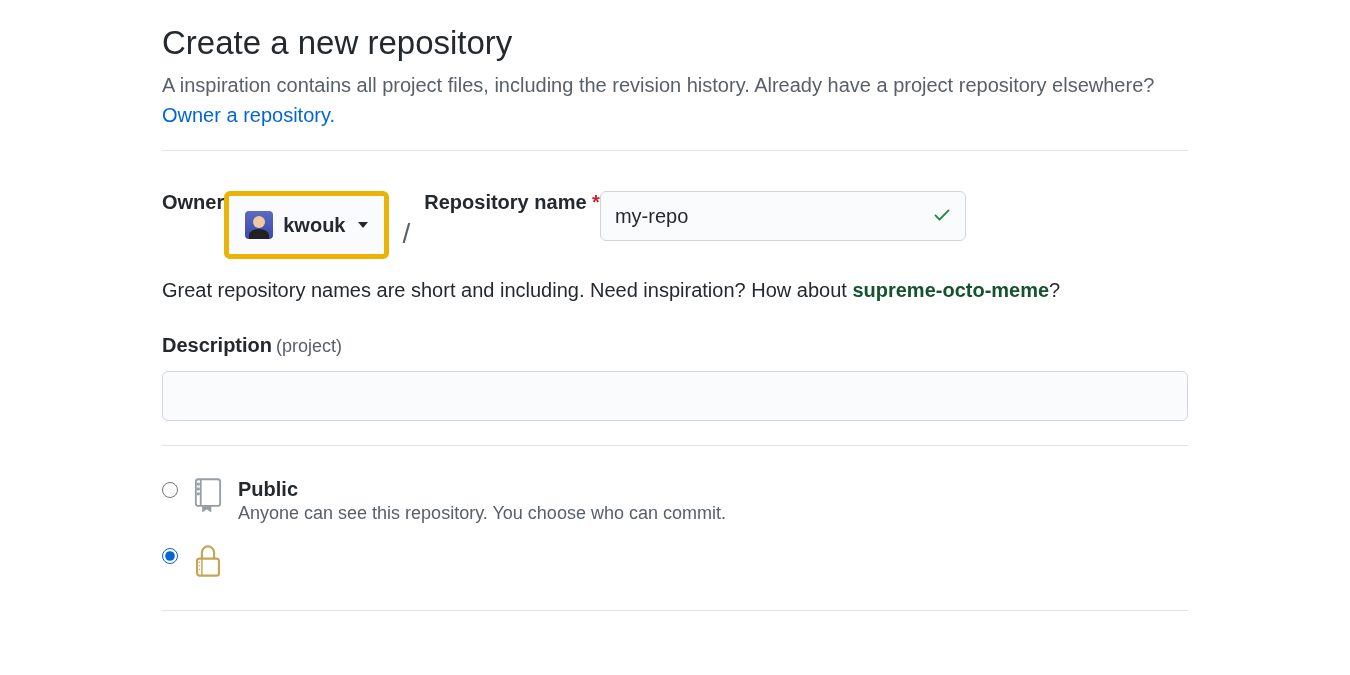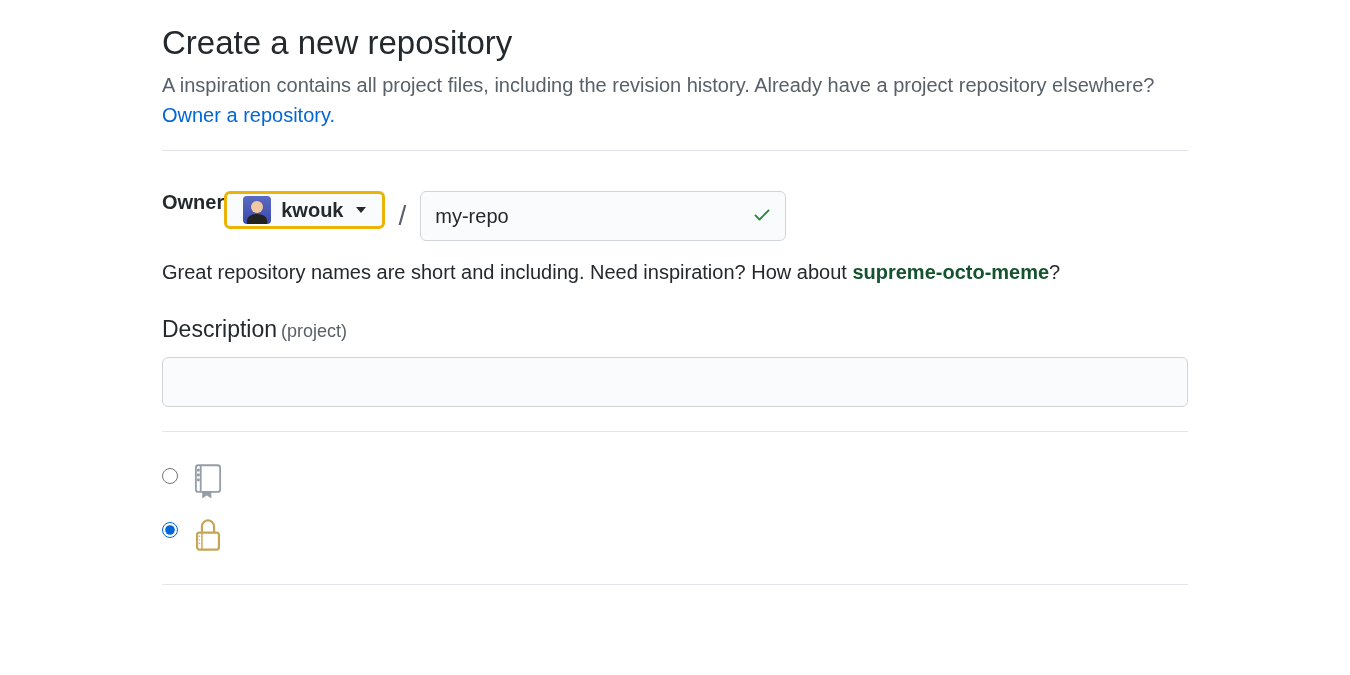--- a/index.html
+++ b/index.html
@@ -49,29 +49,29 @@
       font-size: 20px;
       font-weight: 600;
       color: #24292e;
       margin-bottom: 12px;
     }
     .req { color: #cb2431; }
     .owner-btn {
       display: inline-flex;
       align-items: center;
       background: #fafbfc;
-      border: 3px solid #eab308;
+      border: 5px solid #eab308;
       border-radius: 6px;
       padding: 8px 16px;
       font-size: 20px;
       font-weight: 600;
       color: #24292e;
       cursor: pointer;
       gap: 10px;
-      height: 38px;
+      height: 68px;
     }
     .avatar {
       width: 28px;
       height: 28px;
       border-radius: 4px;
       background: linear-gradient(180deg, #5b6bc0 0%, #3949ab 100%);
       display: inline-flex;
       align-items: center;
       justify-content: center;
       position: relative;
@@ -128,22 +128,22 @@
       font-size: 20px;
       color: #24292e;
       margin-top: 20px;
     }
     .suggest {
       color: #14532d;
       font-weight: 600;
     }
     .desc-section { margin-top: 32px; }
     .desc-label {
-      font-size: 23px;
-      font-weight: 400;
+      font-size: 20px;
+      font-weight: 700;
       color: #24292e;
     }
     .optional {
       font-size: 18px;
       font-weight: 400;
       color: #586069;
     }
     .desc-input {
       width: 100%;
       height: 50px;
@@ -208,20 +208,24 @@
       <div class="field-group">
         <label class="label">Owner</label>
         <button class="owner-btn">
           <span class="avatar"></span>
           <span>kwouk</span>
           <span class="caret"></span>
         </button>
       </div>
       <span class="slash" style="align-self:flex-end;">/</span>
       <div class="field-group">
+        <label class="label">
+          <span>Repository name</span>
+          <span class="req">*</span>
+        </label>
         <div class="repo-input-wrap">
           <input class="repo-input" type="text" value="my-repo" style="">
           <span class="check-icon">
             <svg width="20" height="20" viewBox="0 0 16 16" fill="currentColor">
                 <path d="M13.78 4.22a.75.75 0 010 1.06l-7.25 7.25a.75.75 0 01-1.06 0L2.22 9.28a.75.75 0 011.06-1.06L6 10.94l6.72-6.72a.75.75 0 011.06 0z"></path>
               </svg>
           </span>
         </div>
       </div>
     </div>
@@ -244,20 +248,24 @@
         <span class="vis-icon">
           <svg width="30" height="34" viewBox="0 0 24 28" fill="none" stroke="#959da5" stroke-width="1.5">
             <rect x="2" y="1" width="20" height="22" rx="2" fill="#fff"></rect>
             <line x1="6" y1="1" x2="6" y2="23"></line>
             <circle cx="4" cy="5" r="0.6" fill="#959da5"></circle>
             <circle cx="4" cy="9" r="0.6" fill="#959da5"></circle>
             <circle cx="4" cy="13" r="0.6" fill="#959da5"></circle>
             <path d="M8 23 v4 l3-2 l3 2 v-4" fill="#959da5" stroke="#959da5"></path>
           </svg>
         </span>
+        <div class="vis-text">
+          <div class="vis-title">Public</div>
+          <div class="vis-desc">Anyone can see this repository. You choose who can commit.</div>
+        </div>
       </div>
       <div class="vis-row">
         <input type="radio" name="vis" class="radio" checked="" style="">
         <span class="vis-icon lock-icon">
           <svg width="30" height="34" viewBox="0 0 24 28" fill="none">
             <rect x="3" y="12" width="18" height="14" rx="2" fill="#fff" stroke="#c6a556" stroke-width="1.8"></rect>
             <line x1="7" y1="12" x2="7" y2="26" stroke="#c6a556" stroke-width="1.2"></line>
             <circle cx="5" cy="15" r="0.6" fill="#c6a556"></circle>
             <circle cx="5" cy="18" r="0.6" fill="#c6a556"></circle>
             <circle cx="5" cy="21" r="0.6" fill="#c6a556"></circle>

